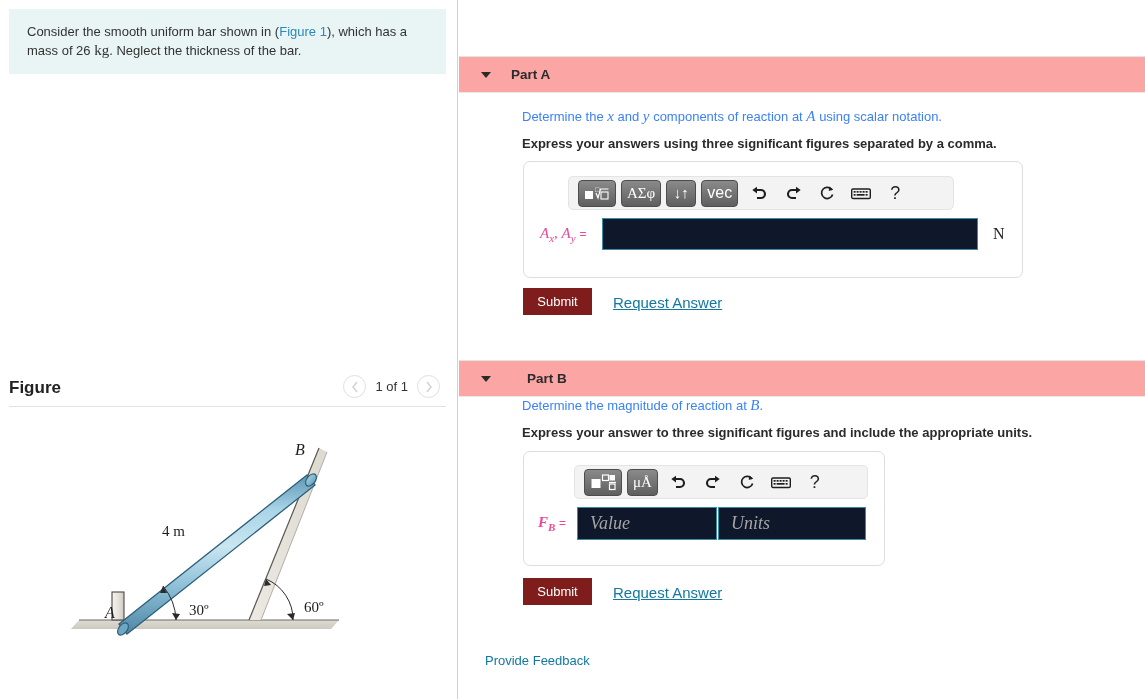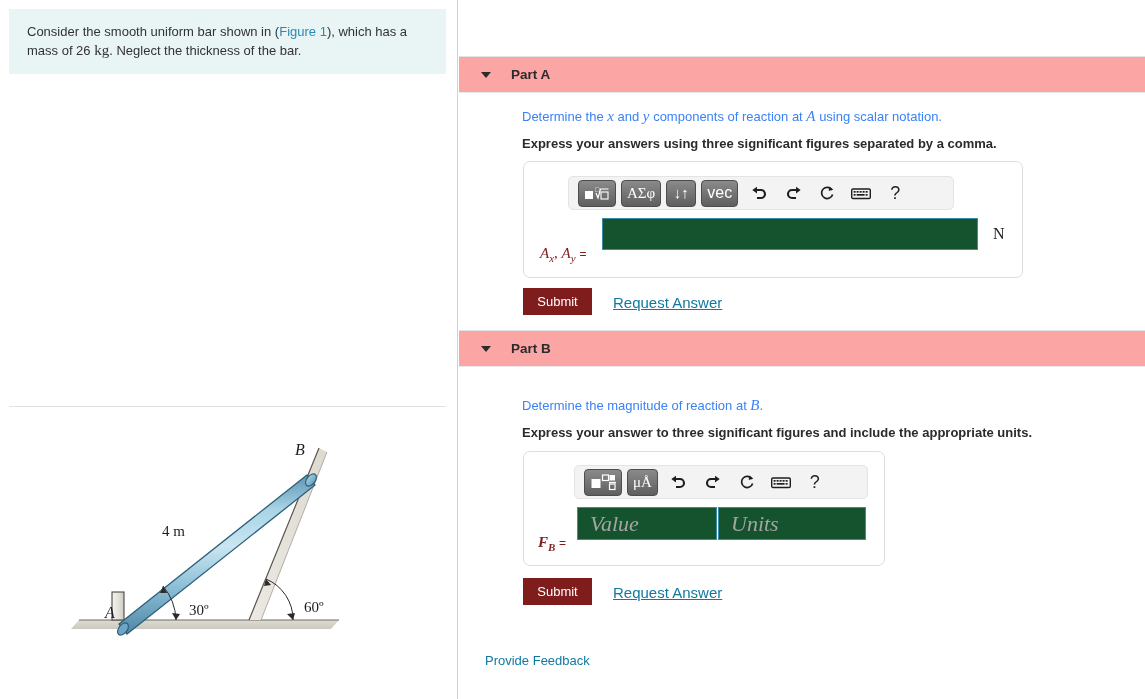--- a/index.html
+++ b/index.html
@@ -203,31 +203,30 @@
     align-items: center;
     justify-content: center;
     color: #222222;
     font-size: 15px;
     margin-left: 3px;
   }
   .var-label {
     position: absolute;
     font-family: "Liberation Serif", serif;
     font-size: 15px;
-    color: #7f1d1d;
-    margin-top: 20px;
+    color: #ec4899;
   }
   .ansinput {
     position: absolute;
     border: 1px solid #3b8ca3;
-    background: #14532d;
+    background: #0f172a;
     box-sizing: border-box;
     font-family: "Liberation Serif", serif;
     font-style: italic;
-    font-size: 22px;
+    font-size: 18px;
     color: #9a9a9a;
     padding: 0 12px;
     outline: none;
   }
   .ansinput::placeholder { color: #a5a5a5; opacity: 1; }
   .unit-suffix {
     position: absolute;
     font-family: "Liberation Serif", serif;
     font-size: 16px;
     color: #222;
@@ -264,20 +263,36 @@
 <body>
 
 <div class="page">
 
   <div class="left-col">
 
     <div class="question-box">
       <div class="question-text"><span>Consider the smooth uniform bar shown in (</span><span class="figure-link">Figure 1</span><span>), which has a mass of 26 </span><span class="mass-unit">kg</span><span>. Neglect the thickness of the bar.</span></div>
     </div>
 
+    <div class="figure-header">
+      <div class="figure-title">Figure</div>
+      <div class="fig-nav">
+        <div class="nav-circle">
+          <svg width="8" height="12" viewBox="0 0 8 12">
+            <polyline points="6,1 2,6 6,11" fill="none" stroke="#d8d4cd" stroke-width="1.6"></polyline>
+          </svg>
+        </div>
+        <div class="fig-count">1 of 1</div>
+        <div class="nav-circle">
+          <svg width="8" height="12" viewBox="0 0 8 12">
+            <polyline points="2,1 6,6 2,11" fill="none" stroke="#d8d4cd" stroke-width="1.6"></polyline>
+          </svg>
+        </div>
+      </div>
+    </div>
     <div class="figure-rule"></div>
 
     <div class="figure-canvas">
       <svg width="437" height="250" viewBox="0 0 437 250">
         <defs>
           <linearGradient id="barGrad" x1="0" y1="0" x2="0" y2="1">
             <stop offset="0%" stop-color="#5e95b3"></stop>
             <stop offset="22%" stop-color="#a9d5e7"></stop>
             <stop offset="45%" stop-color="#c9e6f1"></stop>
             <stop offset="70%" stop-color="#8dc0d8"></stop>
@@ -412,21 +427,21 @@
       </div>
 
       <input class="ansinput" style="left: 78px; top: 56px; width: 376px; height: 32px;" value="" placeholder="">
 
       <div class="unit-suffix" style="left:469px; top:63px;">N</div>
     </div>
 
     <button class="submit-btn" style="left:64px; top:288px;">Submit</button>
     <div class="req-link" style="left:154px; top:294px;">Request Answer</div>
 
-    <div class="part-header" style="top:330px;">
+    <div class="part-header" style="top:360px;gap:16px;">
       <div class="caret"></div>
       <div class="part-label">Part B</div>
     </div>
 
     <div class="prompt" style="top:397px;"><span>Determine the magnitude of reaction at </span><span class="mathi">B</span><span>.</span></div>
 
     <div class="prompt prompt-bold" style="top:424px;">Express your answer to three significant figures and include the appropriate units.</div>
 
     <div class="answer-box" style="left:64px; top:451px; width:362px; height:115px;">
 

